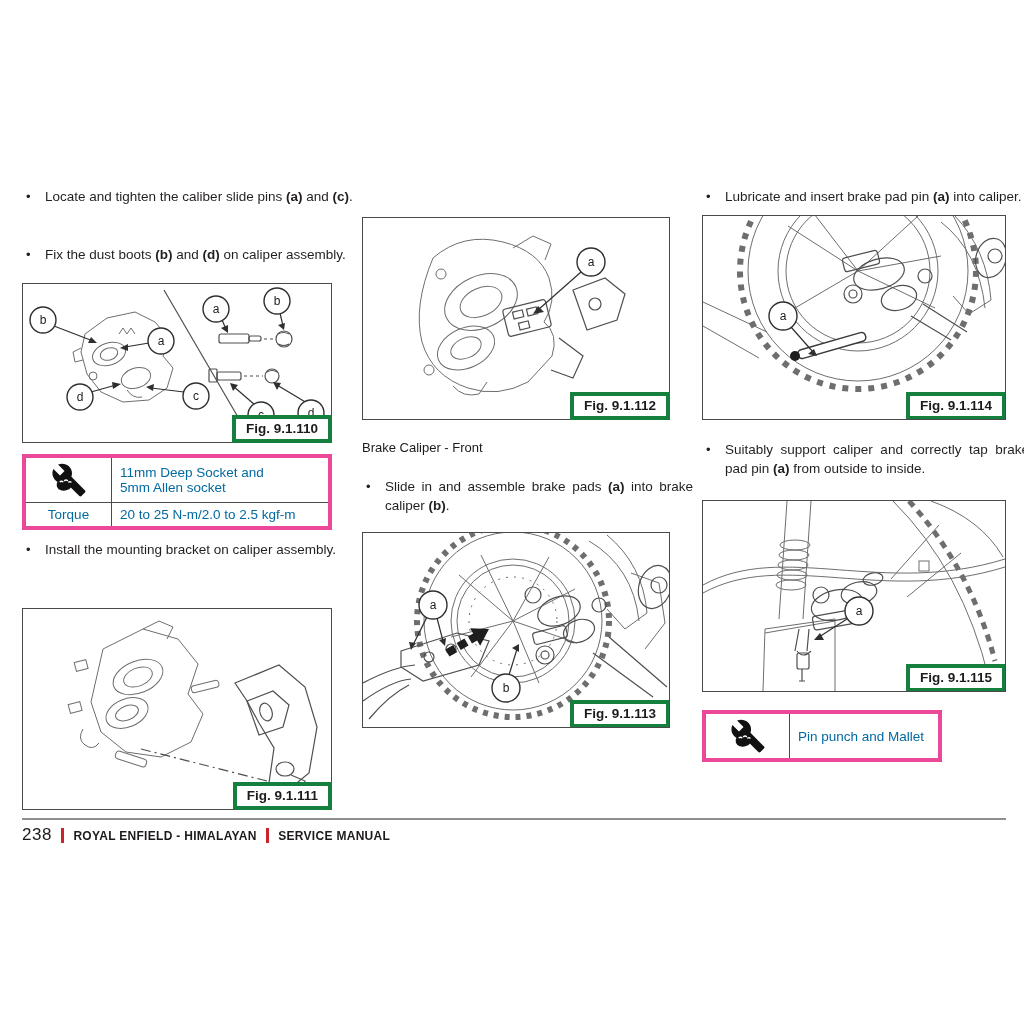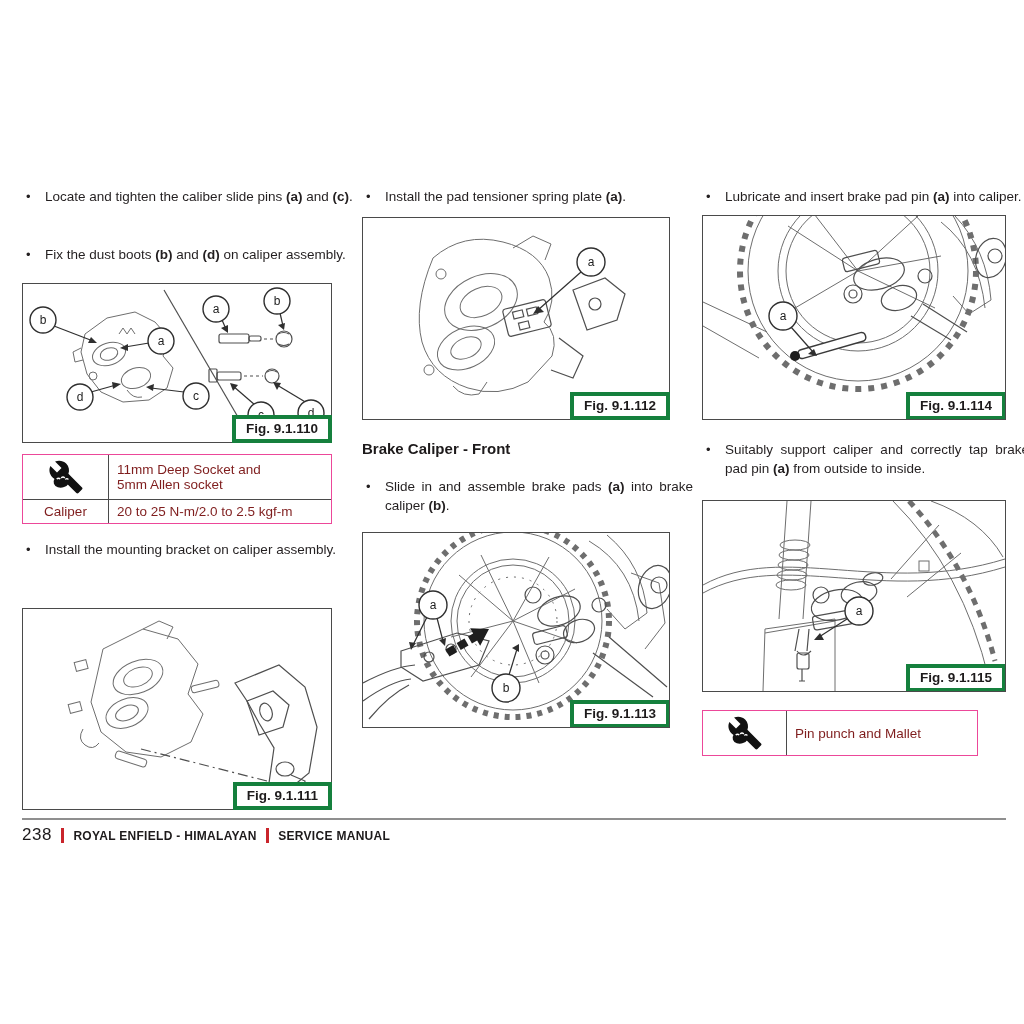--- a/index.html
+++ b/index.html
@@ -8,43 +8,43 @@
     font-family:"Liberation Sans",sans-serif;color:#231f20;overflow:hidden;
   }
   .bullet{
     position:absolute;padding-left:23px;font-size:13.5px;line-height:19px;
     text-align:justify;color:#231f20;
   }
   .bullet::before{
     content:"\2022";position:absolute;left:4px;top:0;font-size:13px;color:#231f20;
   }
   .bullet b{font-weight:700;}
-  .heading{position:absolute;font-size:15px;font-weight:700;color:#1d1a1b;}
+  .heading{position:absolute;font-size:13px;font-weight:400;color:#1d1a1b;}
   .fig{
     position:absolute;border:1px solid #4a4a4a;background:#fff;box-sizing:border-box;
   }
   .fig svg{display:block;width:100%;height:100%;}
   .caption{
     position:absolute;right:-1px;bottom:-1px;background:#fff;
     border:4px solid #15803d;padding:2px 10px 3px 10px;
     font-size:13.5px;font-weight:700;color:#1d1a1b;white-space:nowrap;
   }
   .art{stroke:#6e6e6e;fill:none;stroke-width:1;}
   .art2{stroke:#4f4f4f;fill:none;stroke-width:1.2;}
   .callout circle{fill:#fff;stroke:#2f2f2f;stroke-width:1.4;}
   .callout text{
     fill:#1c1c1c;font-size:12px;font-family:"Liberation Sans",sans-serif;
     text-anchor:middle;stroke:none;
   }
   .lead{stroke:#2f2f2f;stroke-width:1.2;fill:none;}
   .ah{fill:#2f2f2f;stroke:none;}
   .blk{fill:#1e1e1e;stroke:none;}
   .ttable{
-    position:absolute;border:1px solid #ec4899;background:#fff;box-sizing:border-box;
-    display:grid;grid-template-columns:85px 1fr;font-size:13.5px;color:#7f1d1d;
+    position:absolute;border:4px solid #ec4899;background:#fff;box-sizing:border-box;
+    display:grid;grid-template-columns:85px 1fr;font-size:13.5px;color:#0369a1;
   }
   .ttable .cell{
     border-top:1px solid #4a4a4a;border-left:1px solid #4a4a4a;
     display:flex;align-items:center;box-sizing:border-box;
   }
   .ttable .cell.first-row{border-top:none;}
   .ttable .cell.first-col{border-left:none;justify-content:center;}
   .ttable .cell.textcell{padding:4px 8px;}
   .tool-icon{width:44px;height:36px;}
   .footer-line{position:absolute;border-top:2px solid #8f8f8f;}
@@ -164,21 +164,21 @@
       <svg class="tool-icon">
           <use href="#wrench-hand"></use>
         </svg>
     </div>
     <div class="cell first-row textcell">
       <div>
         <div>11mm Deep Socket and</div>
         <div>5mm Allen socket</div>
       </div>
     </div>
-    <div class="cell first-col" style="padding:3px 0;">Caliper</div>
+    <div class="cell first-col" style="padding:3px 0;">Torque</div>
     <div class="cell textcell">20 to 25 N-m/2.0 to 2.5 kgf-m</div>
   </div>
 
   <div class="bullet" style="left:22px;top:540px;width:310px;">Install the mounting bracket on caliper assembly.</div>
 
   <div class="fig" style="left:22px;top:568px;width:310px;height:202px;margin-top:40px;">
     <svg viewBox="0 0 308 200">
       <g class="art">
         <path d="M80,40 l40,-20 35,10 20,25 -10,30 15,20 -12,28 -30,15 -35,-5 -25,-20 -10,-30 z"></path>
         <ellipse cx="115" cy="68" rx="26" ry="16" transform="rotate(-22 115 68)"></ellipse>
@@ -197,21 +197,20 @@
         <path d="M224,92 l26,-10 16,14 -6,22 -24,8 z"></path>
         <ellipse cx="243" cy="103" rx="6" ry="9" transform="rotate(-18 243 103)"></ellipse>
         <ellipse cx="262" cy="160" rx="9" ry="7"></ellipse>
         <path d="M268,166 l14,6 -2,10 -14,-4"></path>
       </g>
       <line class="art2" x1="118" y1="140" x2="244" y2="172" stroke-dasharray="10 4 2 4"></line>
     </svg>
     <div class="caption">Fig. 9.1.111</div>
   </div>
 
-  <div class="bullet" style="left:362px;top:187px;width:308px;">Install the pad tensioner spring plate <b>(a)</b>.</div>
 
   <div class="fig" style="left:362px;top:217px;width:308px;height:203px;">
     <svg viewBox="0 0 306 201">
       <g class="art">
         <path d="M70,40 q30,-26 70,-16 36,9 46,36 8,24 -5,44 15,12 8,34 l-24,26 q-30,16 -60,6 -36,-12 -46,-46 -9,-36 11,-84 z"></path>
         <ellipse cx="118" cy="84" rx="38" ry="26" transform="rotate(-24 118 84)"></ellipse>
         <ellipse cx="118" cy="84" rx="22" ry="14" transform="rotate(-24 118 84)"></ellipse>
         <ellipse cx="103" cy="130" rx="30" ry="20" transform="rotate(-24 103 130)"></ellipse>
         <ellipse cx="103" cy="130" rx="16" ry="10" transform="rotate(-24 103 130)"></ellipse>
         <path d="M150,30 l20,-12 18,8 -6,16"></path>
@@ -384,21 +383,21 @@
       <g class="callout">
         <line class="lead" x1="144" y1="118" x2="116" y2="136"></line>
           <polygon class="ah" points="111,139 117,132 121,139"></polygon>
         <circle cx="156" cy="110" r="14"></circle>
           <text x="156" y="114">a</text>
       </g>
     </svg>
     <div class="caption">Fig. 9.1.115</div>
   </div>
 
-  <div class="ttable" style="left:702px;top:710px;width:276px;grid-template-columns:83px 1fr;">
+  <div class="ttable" style="left:702px;top:710px;width:240px;grid-template-columns:83px 1fr;">
     <div class="cell first-row first-col" style="padding:4px 0;">
       <svg class="tool-icon">
           <use href="#wrench-hand"></use>
         </svg>
     </div>
     <div class="cell first-row textcell">Pin punch and Mallet</div>
   </div>
 
   <div class="footer-line" style="left:22px;top:818px;width:984px;"></div>
   <div class="footer" style="left:22px;top:825px;">

